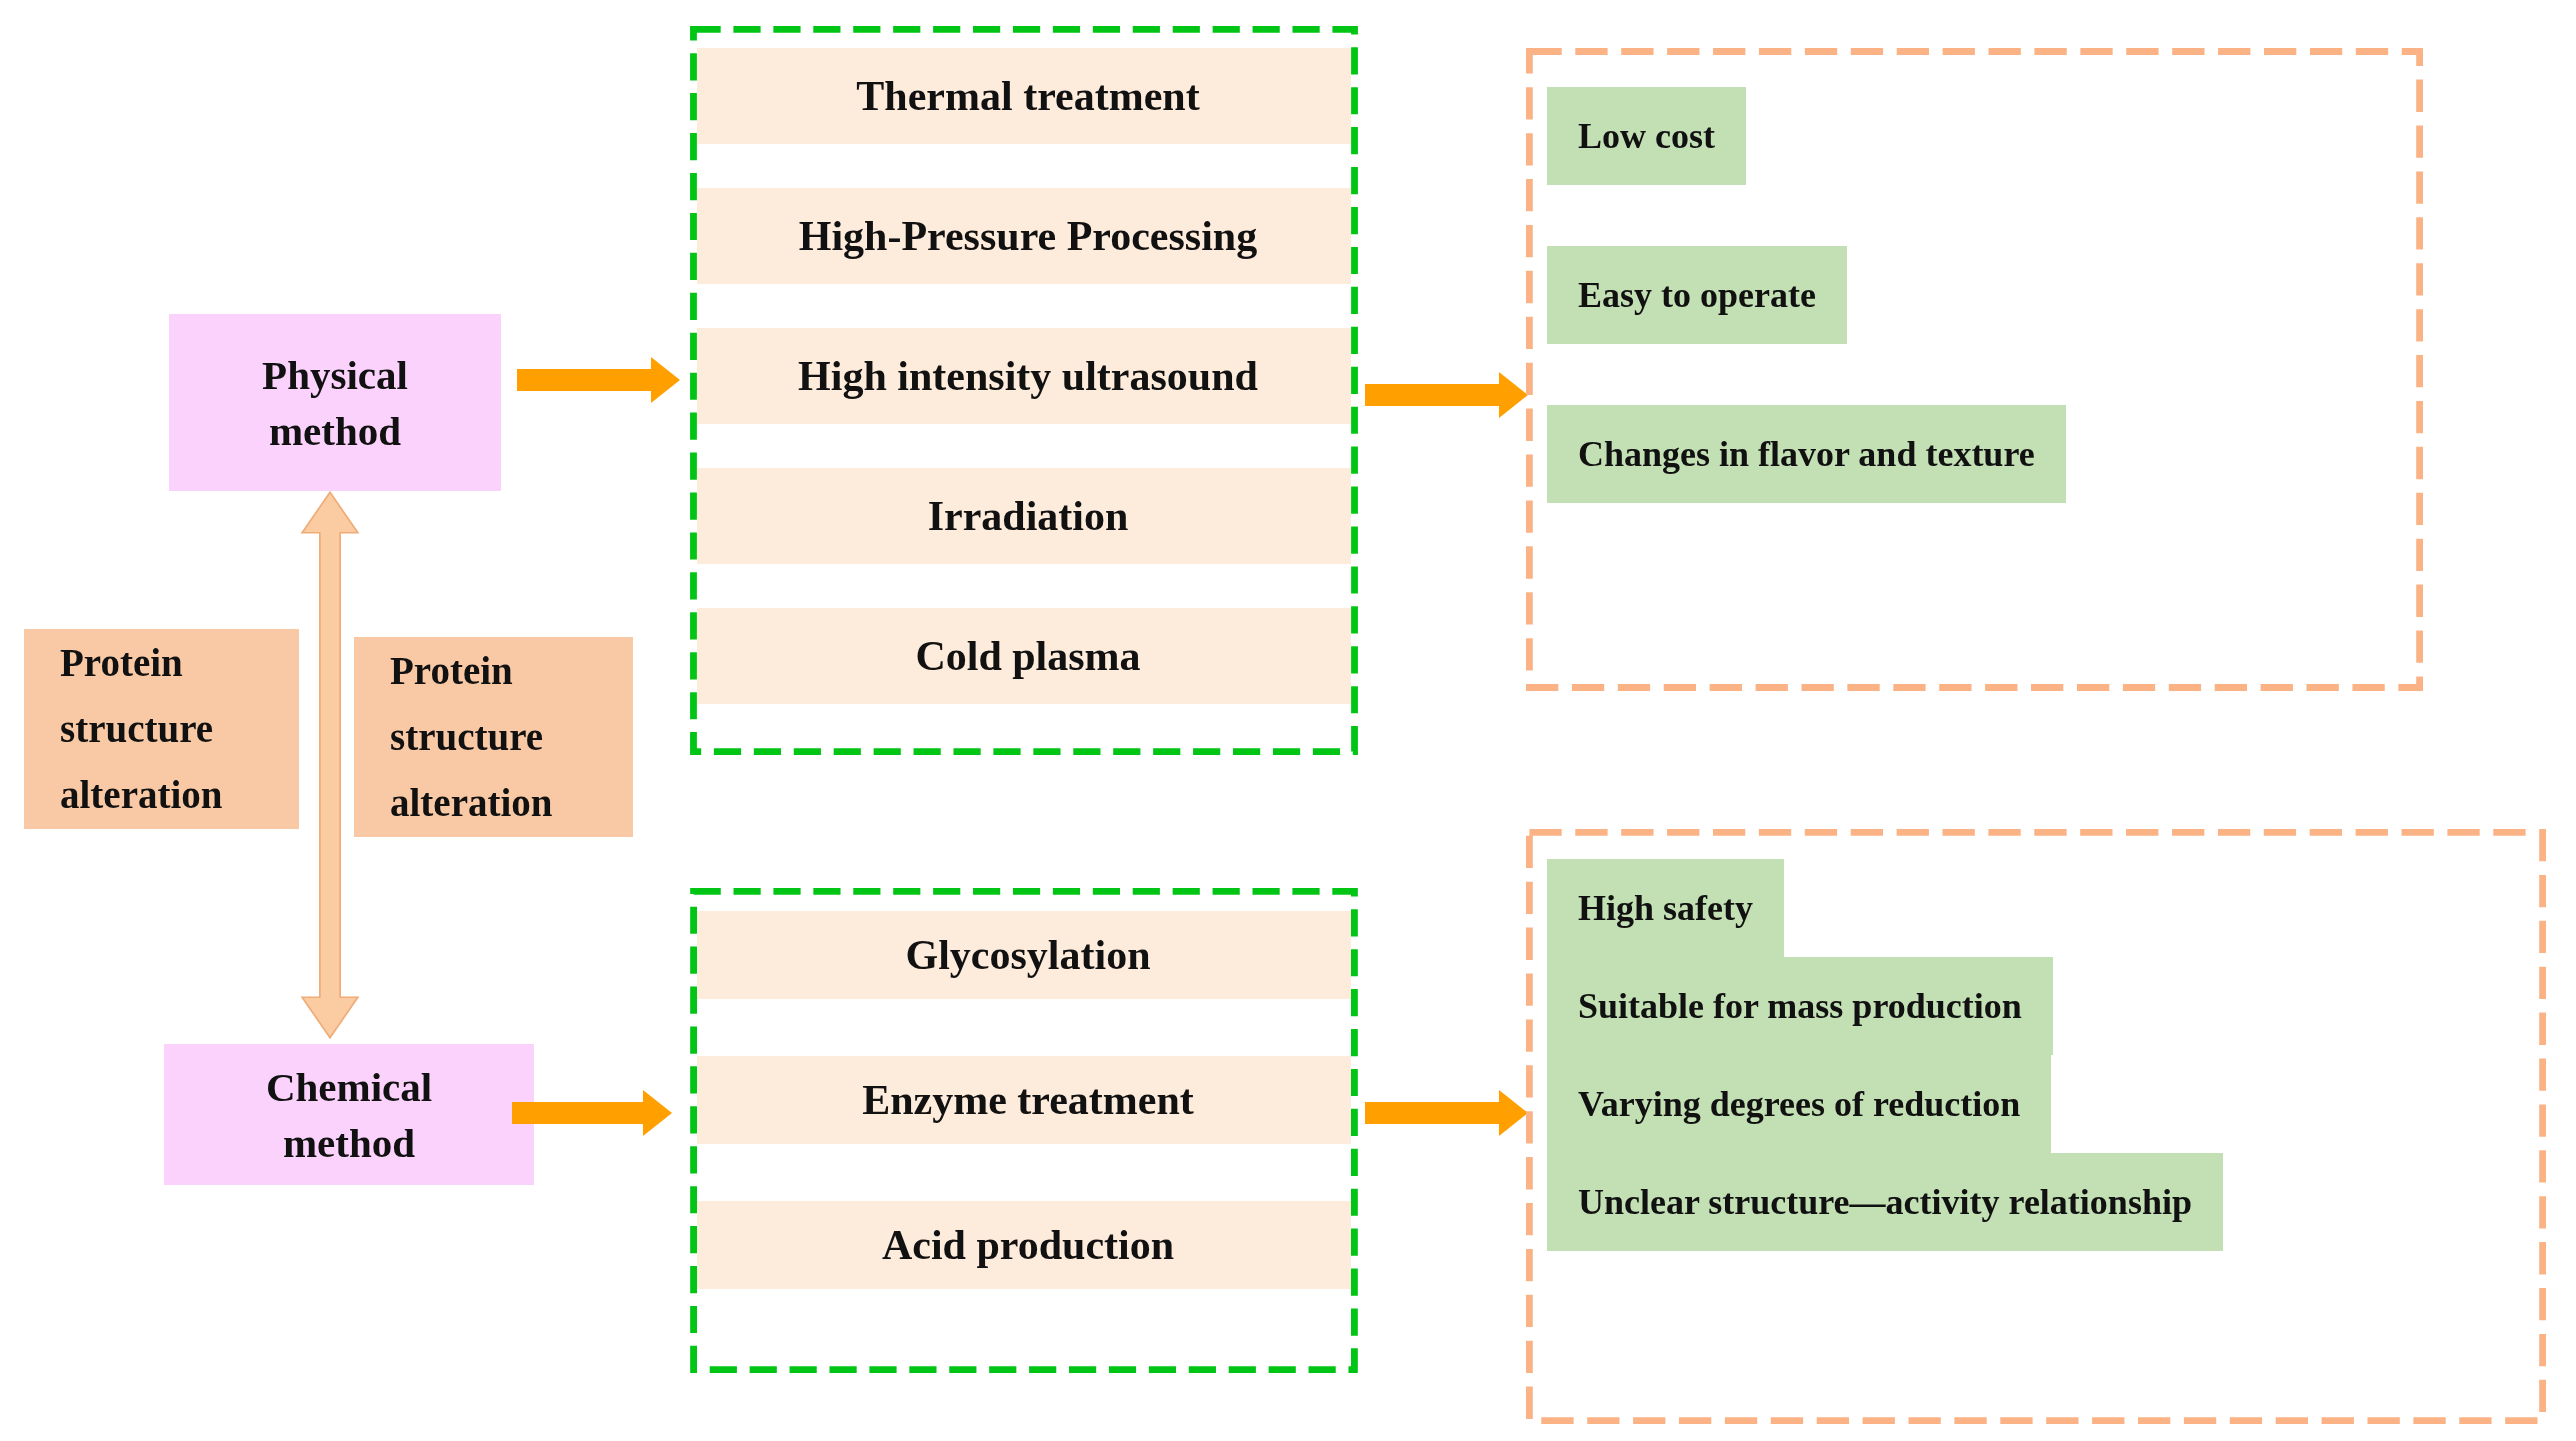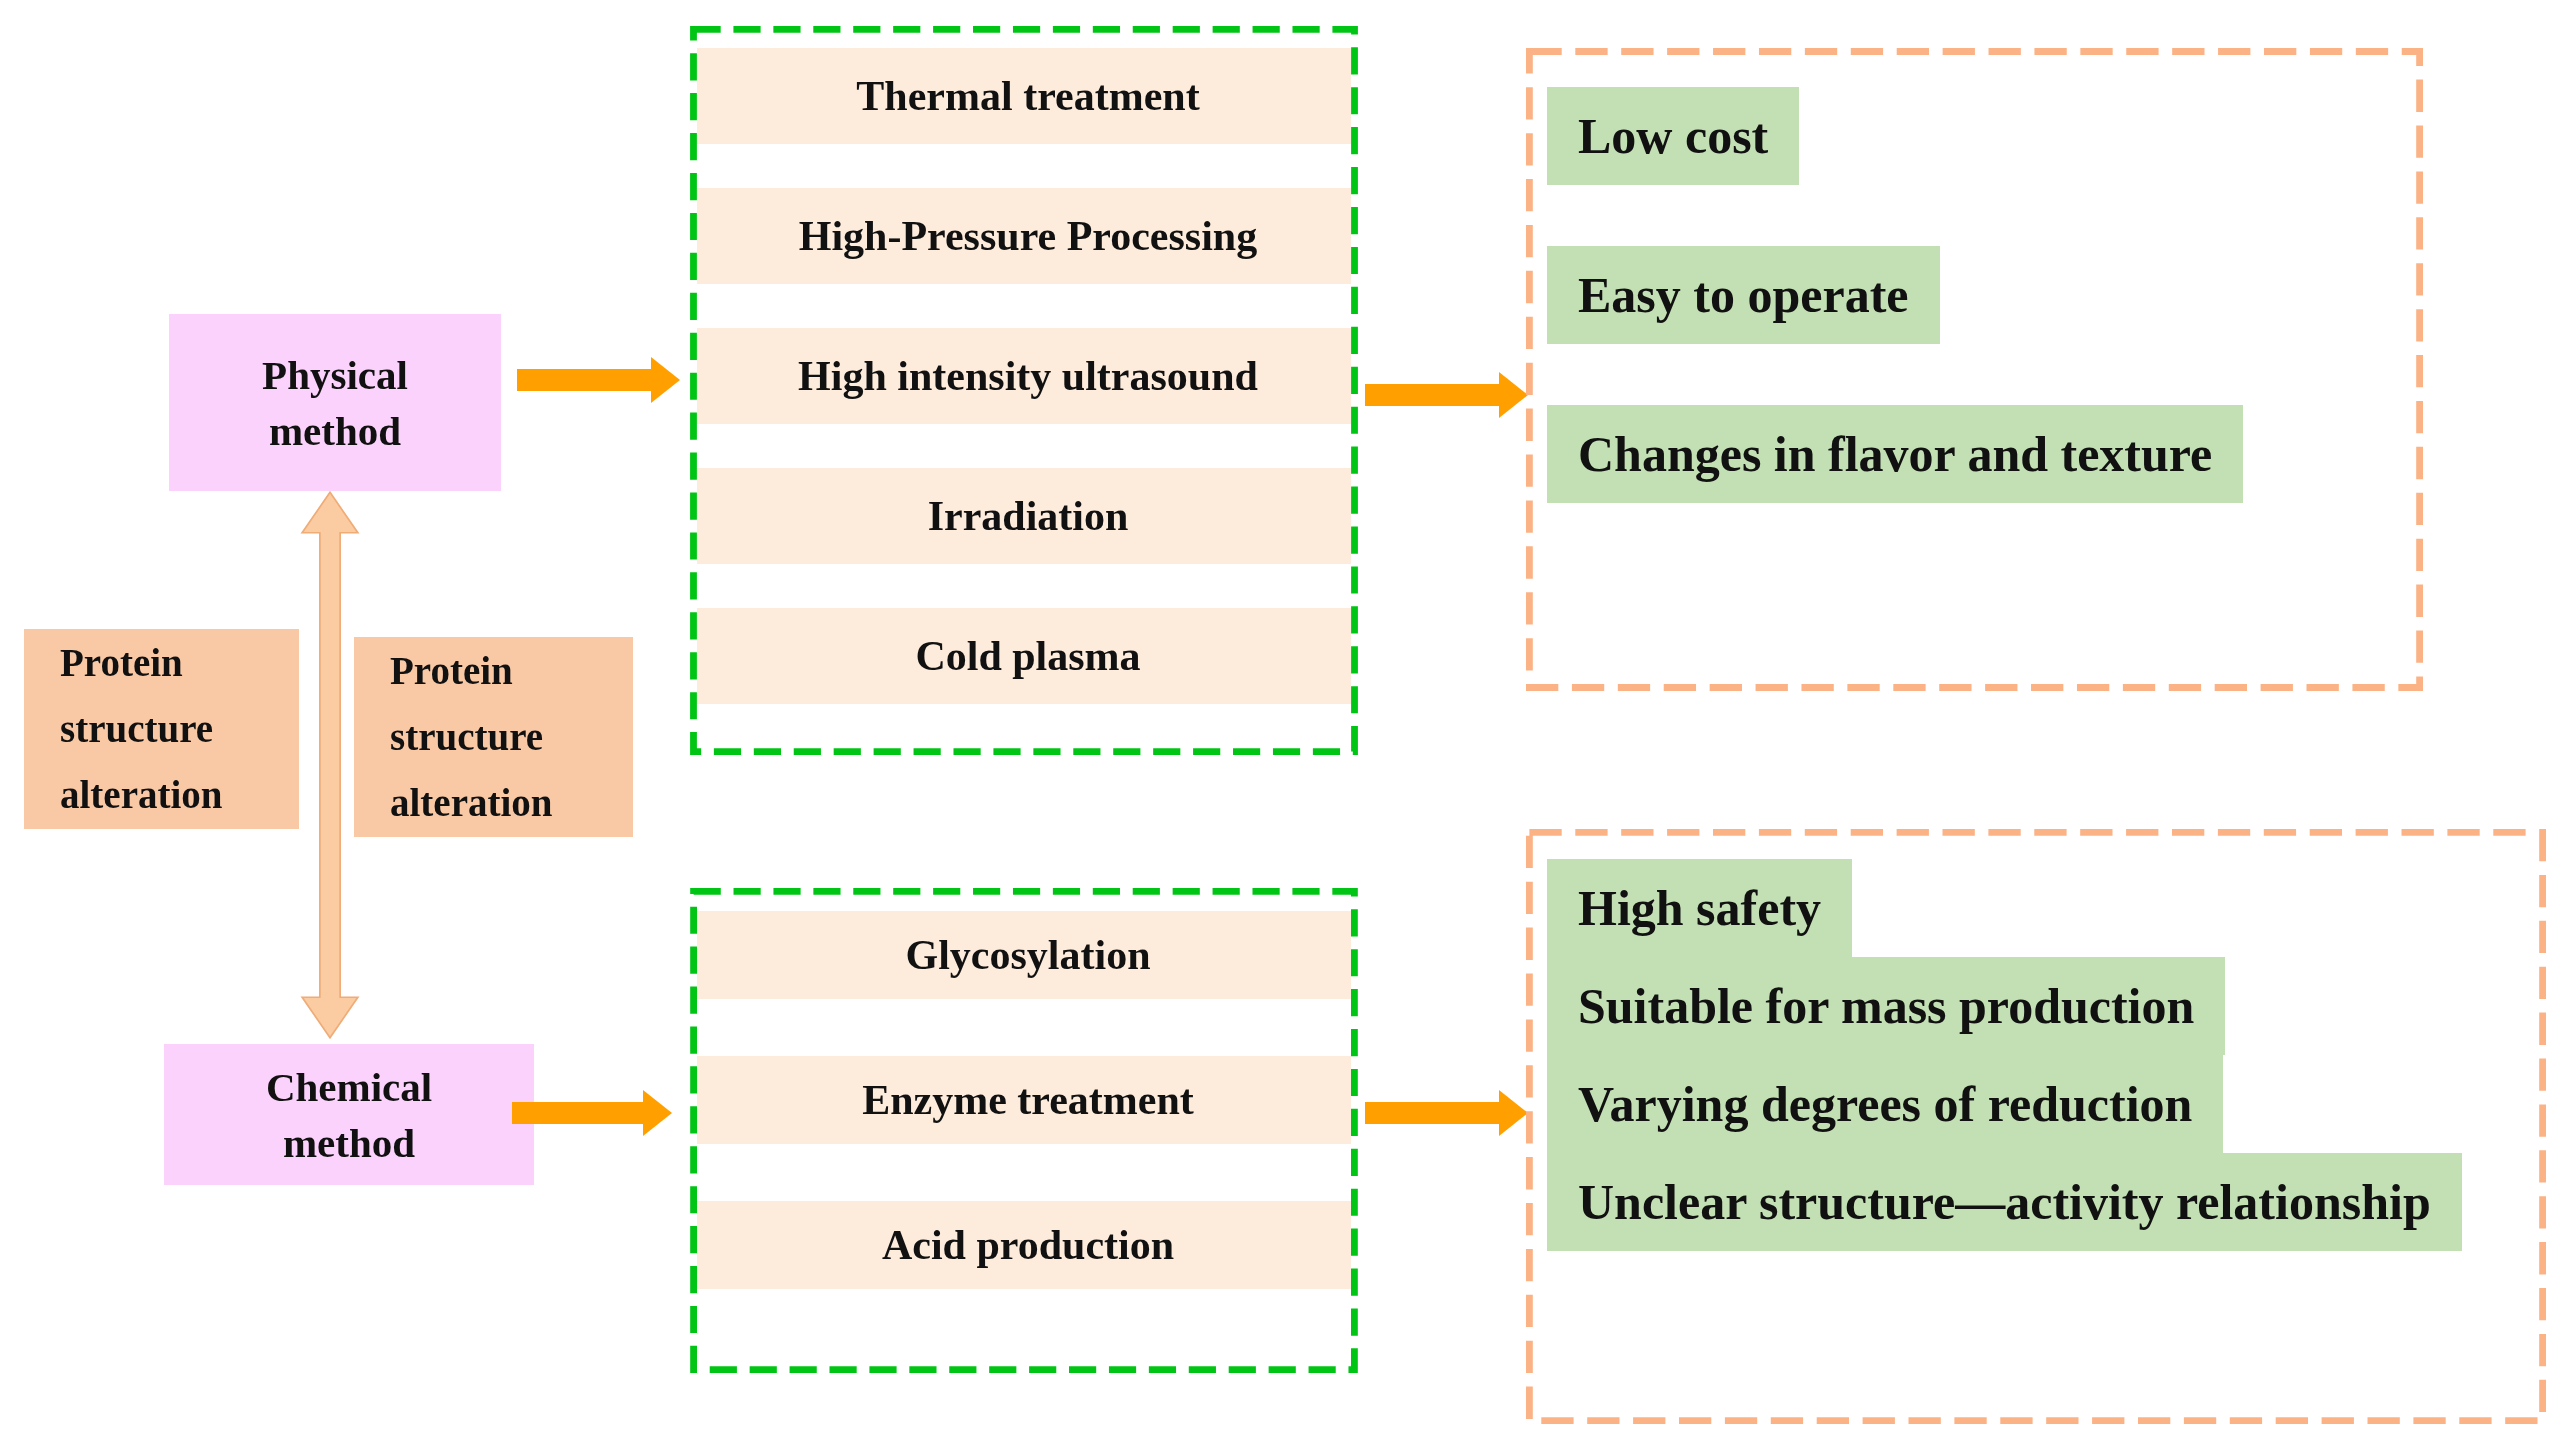--- a/index.html
+++ b/index.html
@@ -68,21 +68,21 @@
   .eval-list{
     position:absolute;left:21px;top:6.8px;right:6.8px;bottom:6.8px;
     display:flex;flex-direction:column;align-items:flex-start;
   }
   #evaluation-physical .eval-list{padding-top:32px;gap:61px;}
   #evaluation-chemical .eval-list{padding-top:23px;}
   .eval-label{
     background:var(--evaluation-label);
     display:flex;align-items:center;
     height:98px;padding:0 31px;
-    font-weight:bold;font-size:50px;
+    font-weight:bold;font-size:36px;
     flex:0 0 auto;
   }
 </style>
 </head>
 <body>
 
 <div id="canvas">
 
   <div class="method-box" id="physical-box">Physical
 method</div>

